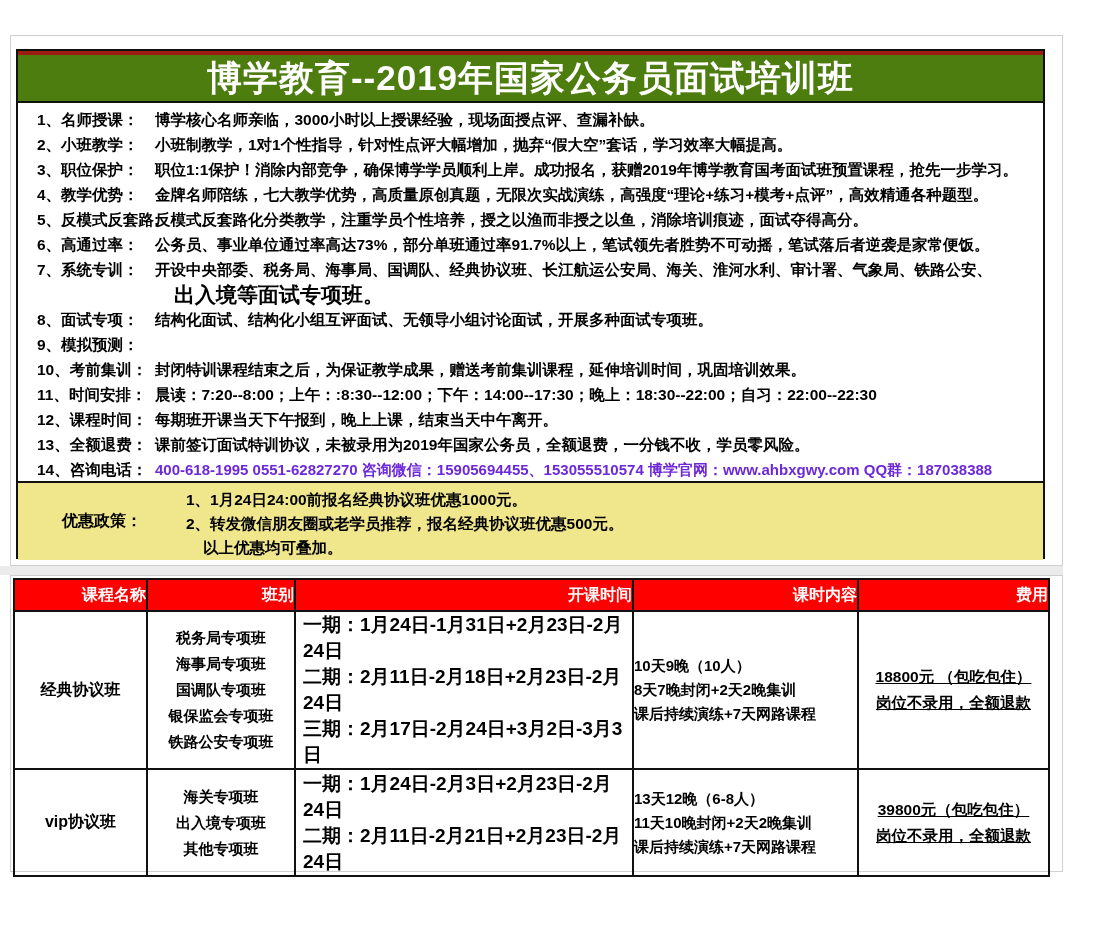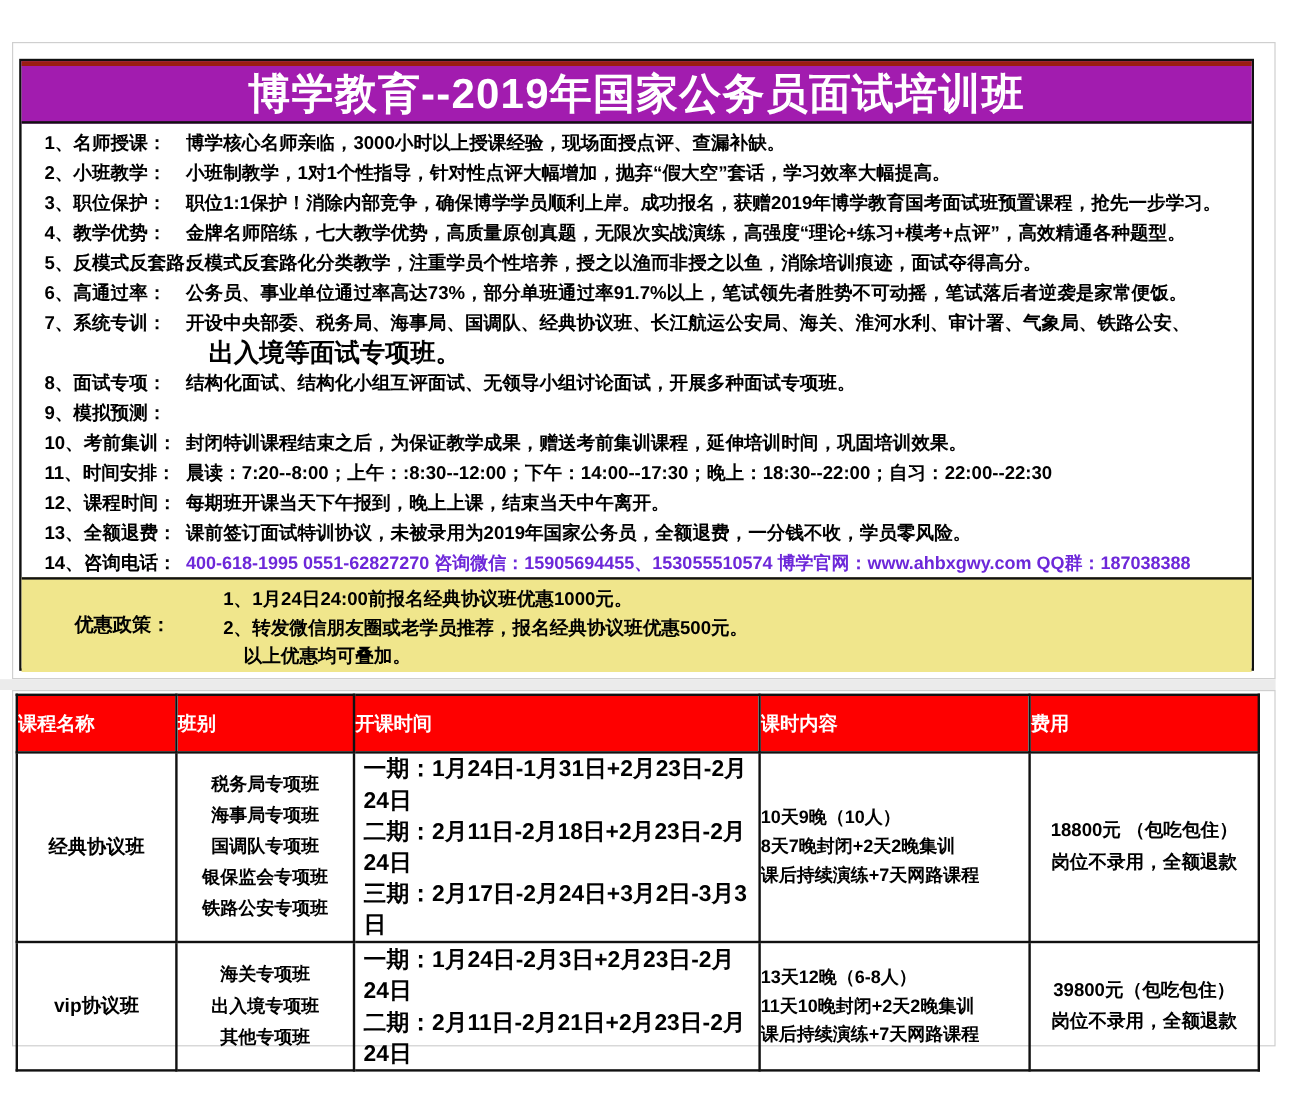--- a/index.html
+++ b/index.html
@@ -5,21 +5,21 @@
   * { margin:0; padding:0; box-sizing:border-box; }
   html,body { width:1095px; height:925px; background:#ffffff;
     font-family:"Liberation Sans","DejaVu Sans",sans-serif; font-weight:700; color:#000; }
   .abs { position:absolute; }
 
   
   .sheet { background:#fff; border:1px solid #cfcfcf; }
   #sheet1 { left:10px; top:35px; width:1053px; height:531px; }
   #mainbox { left:5px; top:13px; width:1029px; height:510px; border:2px solid #111;
              display:flex; flex-direction:column; background:#fff; }
-  .banner { height:52px; flex:none; background:#a21caf; border-top:4px solid #9a1d12;
+  .banner { height:52px; flex:none; background:#4d7c0f; border-top:4px solid #9a1d12;
             border-bottom:2px solid #111; display:flex; align-items:center; justify-content:center; }
   .banner-title { color:#fff; font-size:35px; letter-spacing:1px; }
 
   .feature-list { flex:none; height:378px; padding-top:4px; overflow:hidden; }
   .feature-row { display:flex; line-height:25px; font-size:15.5px; }
   .f-label { flex:none; width:137px; padding-left:19px; white-space:nowrap; }
   .f-text  { flex:1; white-space:nowrap; }
   .feature-cont { line-height:25px; font-size:21px; padding-left:156px; }
   .red { color:#6d28d9; font-size:15px; }
 
@@ -30,34 +30,34 @@
   .promo-indent { padding-left:17px; }
 
   
   #gapstrip { left:0; top:566px; width:1063px; height:9px; background:#ebebeb; }
 
   
   #sheet2 { left:10px; top:575px; width:1053px; height:297px; }
   table.course-table { border-collapse:collapse; position:absolute; left:2px; top:2px;
                        table-layout:fixed; }
   .course-table th, .course-table td { border:2px solid #111; font-weight:700; overflow:hidden; }
-  .course-table th { background:#fe0000; color:#fff; font-size:16px; height:48px; text-align:left; }
+  .course-table th { background:#fe0000; color:#fff; font-size:16px; height:32px; text-align:right; }
   .td-course { text-align:center; font-size:16px; }
   .td-classes { text-align:center; font-size:15px; }
   .classes-inner { display:flex; flex-direction:column; justify-content:center; height:100%; }
   .class-item { line-height:26px; }
   .td-periods { font-size:19px; }
   .periods-inner { display:flex; flex-direction:column; justify-content:space-around; height:100%;
                    padding-left:7px; }
   .td-content { text-align:left; font-size:15px; }
   .content-inner { display:flex; flex-direction:column; justify-content:center; height:100%; }
   .content-line { line-height:24px; }
   .td-fee { text-align:center; font-size:15.5px; }
   .fee-inner { display:flex; flex-direction:column; justify-content:center; height:100%; }
-  .fee-line { line-height:26px; }
+  .fee-line { line-height:26px;text-decoration:underline; }
 </style>
 </head>
 <body>
 
 <div id="sheet1" class="sheet abs">
   <div id="mainbox" class="abs">
 
     <div class="banner">
       <div class="banner-title">博学教育--2019年国家公务员面试培训班</div>
     </div>

